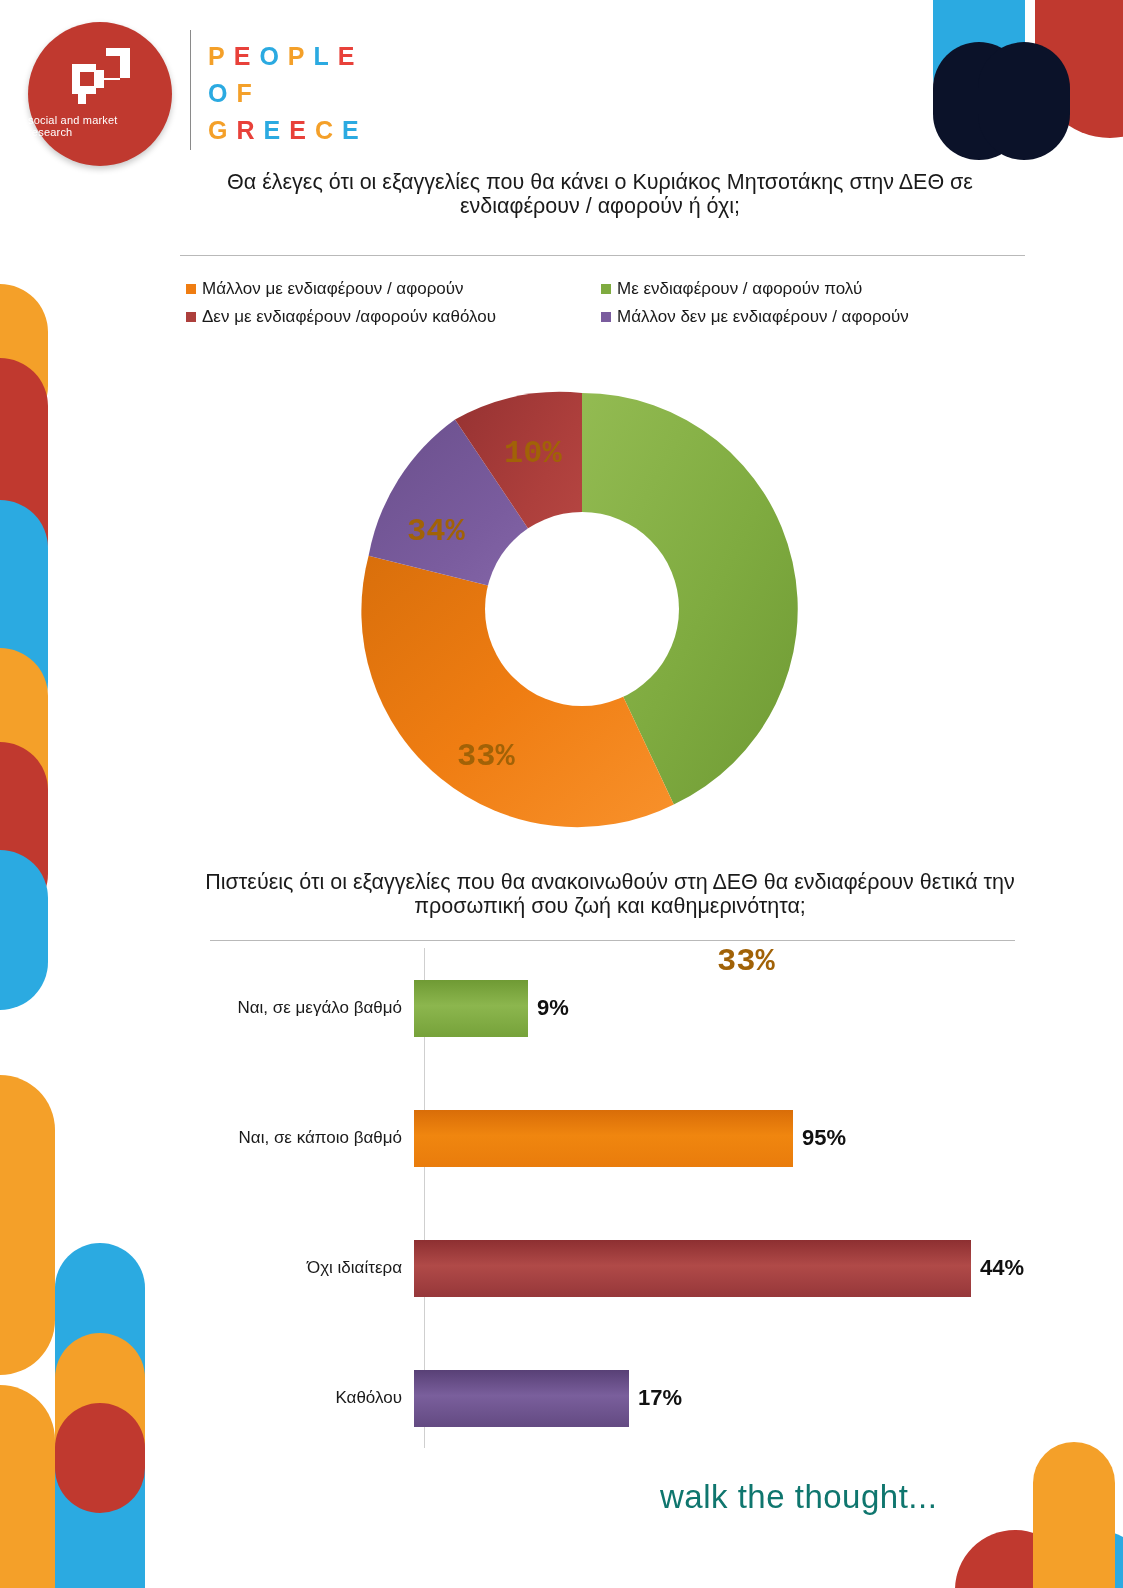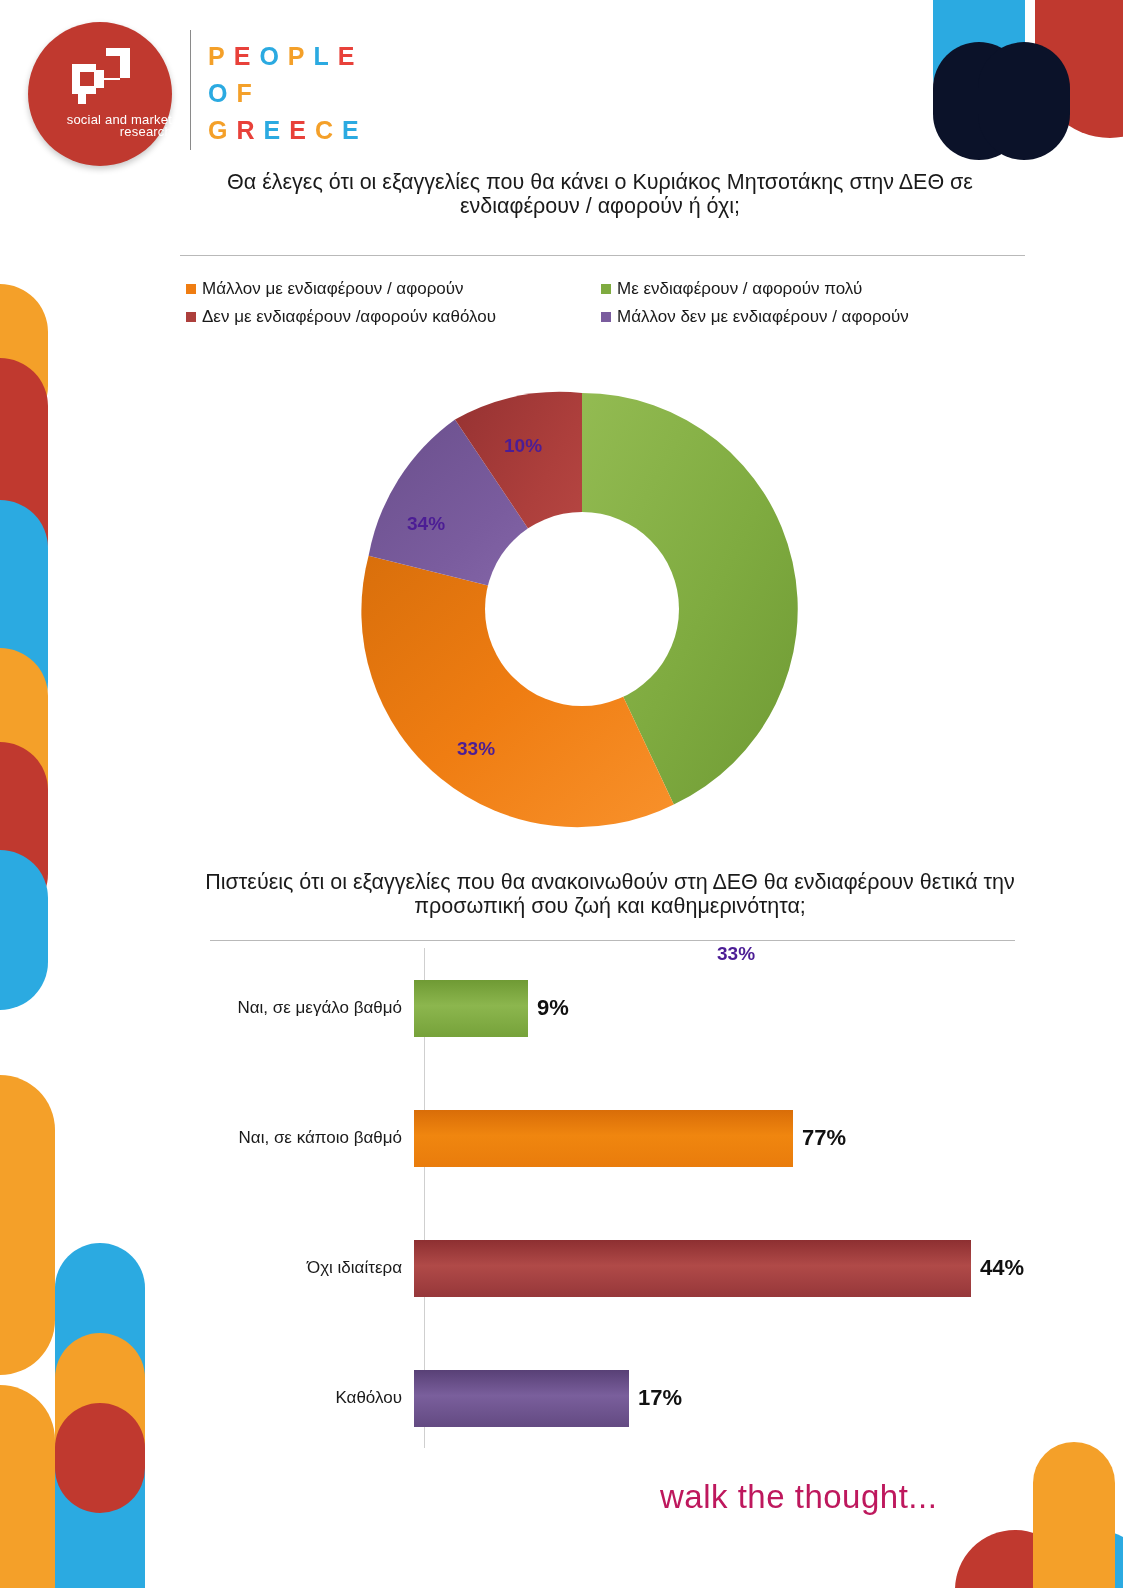--- a/index.html
+++ b/index.html
@@ -80,23 +80,23 @@
   }
   .logo-mark {
     position: absolute;
     left: 34px; top: 24px;
     width: 78px; height: 60px;
   }
   .logo-sub {
     position: absolute;
     left: 0; top: 92px;
     width: 144px;
-    text-align: right;
+    text-align: left;
     color: #ffffff;
-    font-size: 13px;
+    font-size: 11px;
     line-height: 12px;
     letter-spacing: 0.2px;
   }
   .divider-vert {
     position: absolute;
     left: 190px; top: 30px;
     width: 1px; height: 120px;
     background: #8a8a8a;
   }
   .pog-logo {
@@ -153,23 +153,24 @@
   }
 
   #donut-wrap {
     position: absolute;
     left: 352px; top: 383px;
     width: 460px; height: 452px;
   }
 
   .donut-label {
     position: absolute;
-    font-size: 19px;
+    font-size: 32px;
     font-weight: bold;
-    color: #4c1d95;
+    color: #a16207;
+    font-family: Liberation Mono, monospace;
   }
 
   
   #title2 { left: 200px; top: 870px; width: 820px; }
   #rule2 { left: 210px; top: 940px; width: 805px; }
 
   #bars {
     position: absolute;
     left: 186px; top: 948px;
     width: 860px; height: 500px;
@@ -205,21 +206,21 @@
     font-weight: bold;
     color: #111111;
     margin-left: 9px;
     white-space: nowrap;
   }
 
   .tagline {
     position: absolute;
     left: 660px; top: 1478px;
     font-size: 33px;
-    color: #be185d;
+    color: #0f766e;
     font-weight: 500;
     letter-spacing: 0.5px;
   }
 </style>
 </head>
 <body>
 
 <div id="page">
 
   <div class="deco tr-redtop"></div>
@@ -346,21 +347,21 @@
 
     <div class="bar-row" style="top:30px">
       <div class="bar-cat">Ναι, σε μεγάλο βαθμό</div>
       <div class="bar-rect" style="width:114px;background:linear-gradient(180deg,#6f9a34 0%,#8cb64e 45%,#76a23a 100%)"></div>
       <div class="bar-val">9%</div>
     </div>
 
     <div class="bar-row" style="top:160px">
       <div class="bar-cat">Ναι, σε κάποιο βαθμό</div>
       <div class="bar-rect" style="width:379px;background:linear-gradient(180deg,#d96d08 0%,#f0860f 45%,#e97c0c 100%)"></div>
-      <div class="bar-val">77%</div>
+      <div class="bar-val">95%</div>
     </div>
 
     <div class="bar-row" style="top:290px">
       <div class="bar-cat">Όχι ιδιαίτερα</div>
       <div class="bar-rect" style="width:557px;background:linear-gradient(180deg,#8d2f31 0%,#b04a48 45%,#96373a 100%)"></div>
       <div class="bar-val">44%</div>
     </div>
 
     <div class="bar-row" style="top:420px">
       <div class="bar-cat">Καθόλου</div>

